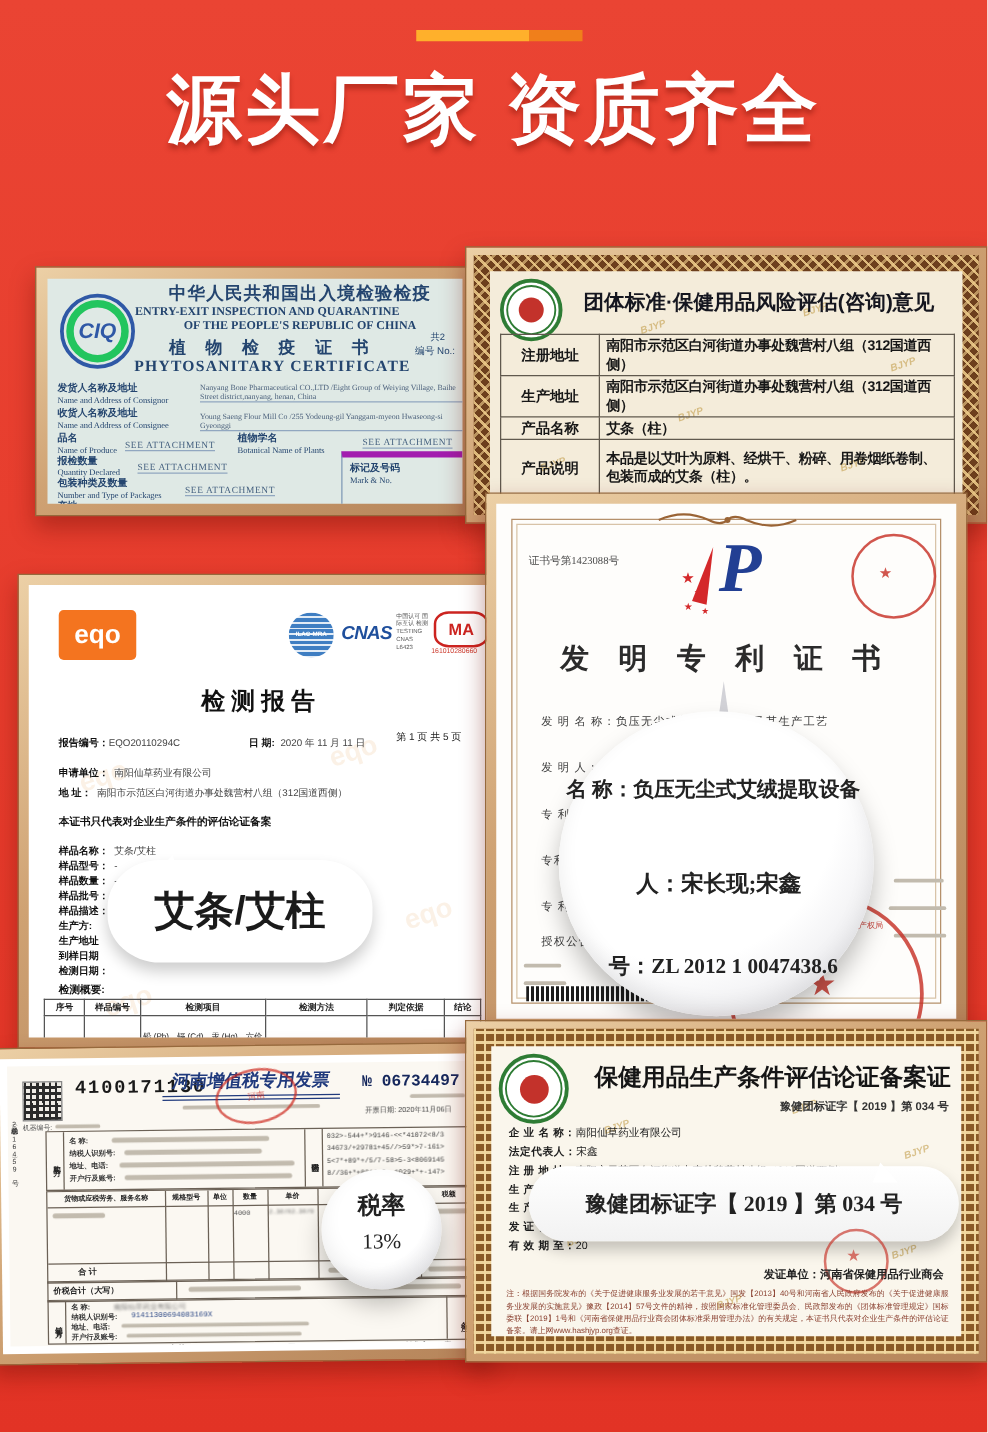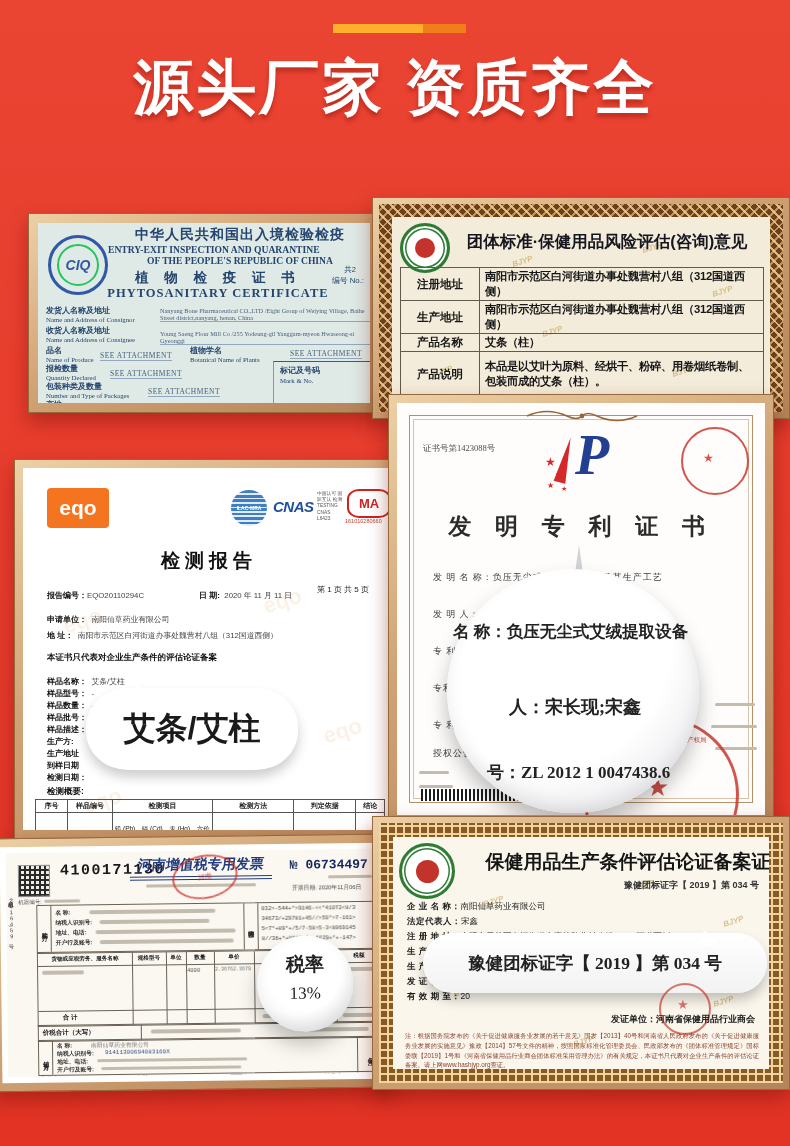--- a/index.html
+++ b/index.html
@@ -12,21 +12,21 @@
   .bar{position:absolute;height:4px;border-radius:2px;background:#c2bbae;filter:blur(.4px)}
   .frame{position:absolute;background:linear-gradient(150deg,#ecd0a6,#cfa273 45%,#b5845a);border:1px solid #96693c;box-shadow:0 9px 18px rgba(110,15,8,.42);box-sizing:border-box}
   .paper{position:relative;width:100%;height:100%;overflow:hidden;box-sizing:border-box}
   
   .hdr-dash{left:333px;top:24px;width:133px;height:9px;background:linear-gradient(90deg,#ffb02b 0 68%,#f07f1b 68%)}
   .hdr-title{left:0;top:48px;width:100%;text-align:center;font-size:60px;font-weight:900;color:#fff;letter-spacing:3px;text-shadow:0 4px 4px rgba(130,20,8,.45)}
   
   .c1{left:28px;top:213px;width:352px;height:200px;padding:9px}
   .c1 .paper{background:#dfe9e5;color:#24456f}
   .ciq{position:absolute;left:10px;top:12px;width:54px;height:54px;border:3px solid #2f58a6;border-radius:50%;display:flex;align-items:center;justify-content:center}
-  .ciq-in{width:38px;height:38px;border:2px solid #22c55e;border-radius:50%;display:flex;align-items:center;justify-content:center;font-weight:bold;font-style:italic;font-size:14px;color:#2f58a6}
+  .ciq-in{width:38px;height:38px;border:6px solid #22c55e;border-radius:50%;display:flex;align-items:center;justify-content:center;font-weight:bold;font-style:italic;font-size:17px;color:#2f58a6}
   .c1-l{position:absolute;font-size:8px;line-height:1.12}
   .c1-en{font-size:6.8px;font-family:"Liberation Serif",serif}
   .c1-val{position:absolute;font-size:6.3px;color:#4c617c;border-bottom:1px solid #91a7c0;font-family:"Liberation Serif",serif}
   .see{font-size:7.5px;letter-spacing:.5px;color:#44607f;font-family:"Liberation Serif",serif;border-bottom:1px solid #91a7c0;position:absolute}
   
   .c2{left:372px;top:197px;width:418px;height:222px;padding:6px}
   .ornate{width:100%;height:100%;box-sizing:border-box;background:#6d3f1d;background-image:repeating-linear-gradient(45deg,rgba(240,206,140,.85) 0 2px,transparent 2px 7px),repeating-linear-gradient(-45deg,rgba(240,206,140,.6) 0 2px,transparent 2px 7px);padding:13px}
   .greek{width:100%;height:100%;box-sizing:border-box;background:#8a5a26;background-image:repeating-linear-gradient(90deg,rgba(243,217,160,.95) 0 2px,transparent 2px 8px),repeating-linear-gradient(0deg,rgba(243,217,160,.95) 0 2px,transparent 2px 8px);padding:14px}
   .c2 .paper{background:#f4ecda}
   .emblem{position:absolute;border-radius:50%;background:#fff;display:flex;align-items:center;justify-content:center;border:3px solid #2e7c34;box-shadow:inset 0 0 0 2px #fff,inset 0 0 0 3.5px #2e7c34}
@@ -115,21 +115,21 @@
       <div class="c1-val blur1" style="left:122px;top:107px;width:212px">Young Saeng Flour Mill Co /255 Yodeung-gil Yanggam-myeon Hwaseong-si Gyeonggi</div>
 
       <div class="c1-l" style="left:8px;top:124px"><b>品名</b><br><span class="c1-en">Name of Produce</span></div>
       <div class="see" style="left:62px;top:128px">SEE ATTACHMENT</div>
       <div class="c1-l" style="left:152px;top:124px"><b>植物学名</b><br><span class="c1-en">Botanical Name of Plants</span></div>
       <div class="see" style="left:252px;top:126px">SEE ATTACHMENT</div>
 
       <div class="c1-l" style="left:8px;top:142px"><b>报检数量</b><br><span class="c1-en">Quantity Declared</span></div>
       <div class="see" style="left:72px;top:146px">SEE ATTACHMENT</div>
 
-      <div class="abs" style="right:0;top:138px;width:96px;height:50px;border-left:1px solid #7f98b5;border-top:1px solid #a21caf">
+      <div class="abs" style="right:0;top:138px;width:96px;height:50px;border-left:1px solid #7f98b5;border-top:5px solid #a21caf">
         <div style="font-size:8px;margin:3px 0 0 6px;font-weight:bold">标记及号码</div>
         <div class="c1-en" style="margin:1px 0 0 6px">Mark &amp; No.</div>
       </div>
 
       <div class="c1-l" style="left:8px;top:160px"><b>包装种类及数量</b><br><span class="c1-en">Number and Type of Packages</span></div>
       <div class="see" style="left:110px;top:164px">SEE ATTACHMENT</div>
       <div class="c1-l" style="left:8px;top:178px;font-weight:bold">产地</div>
     </div>
   </div>
 
@@ -381,21 +381,21 @@
       <div class="paper">
         <span class="wm" style="left:90px;top:60px">BJYP</span>
         <span class="wm" style="left:240px;top:44px">BJYP</span>
         <span class="wm" style="left:330px;top:80px">BJYP</span>
         <span class="wm" style="left:60px;top:150px">BJYP</span>
         <span class="wm" style="left:320px;top:160px">BJYP</span>
         <span class="wm" style="left:180px;top:200px">BJYP</span>
         <div class="emblem" style="left:6px;top:6px;width:50px;height:50px">
             <div class="emblem-core"></div>
           </div>
-        <div class="abs" style="left:77px;top:12px;width:316px;text-align:center;font-size:19px;font-weight:bold;color:#151515">保健用品生产条件评估论证备案证</div>
+        <div class="abs" style="left:67px;top:12px;width:316px;text-align:center;font-size:19px;font-weight:bold;color:#151515">保健用品生产条件评估论证备案证</div>
         <div class="abs" style="right:10px;top:42px;font-size:9px;font-weight:bold;color:#333">豫健团标证字【 2019 】第 034 号</div>
         <div class="c6-row" style="left:14px;top:64px"><b>企 业 名 称：</b><span>南阳仙草药业有限公司</span></div>
         <div class="c6-row" style="left:14px;top:79px"><b>法定代表人：</b><span>宋鑫</span></div>
         <div class="c6-row" style="left:14px;top:94px"><b>注 册 地 址：</b><span>南阳市示范区白河街道办事处魏营村八组（312国道西侧）</span></div>
         <div class="c6-row blur1" style="left:14px;top:109px"><b>生 产 地 址：</b><span>南阳市示范区白河街道办事处魏营村八组（312国道西侧）</span></div>
         <div class="c6-row" style="left:14px;top:124px"><b>生 产 类 别：</b><span></span></div>
         <div class="c6-row" style="left:14px;top:139px"><b>发 证 日 期：</b><span></span></div>
         <div class="c6-row" style="left:14px;top:154px"><b>有 效 期 至：</b><span>20</span></div>
         <div class="bubble2">
             <span>豫健团标证字【 2019 】第 034 号</span>

